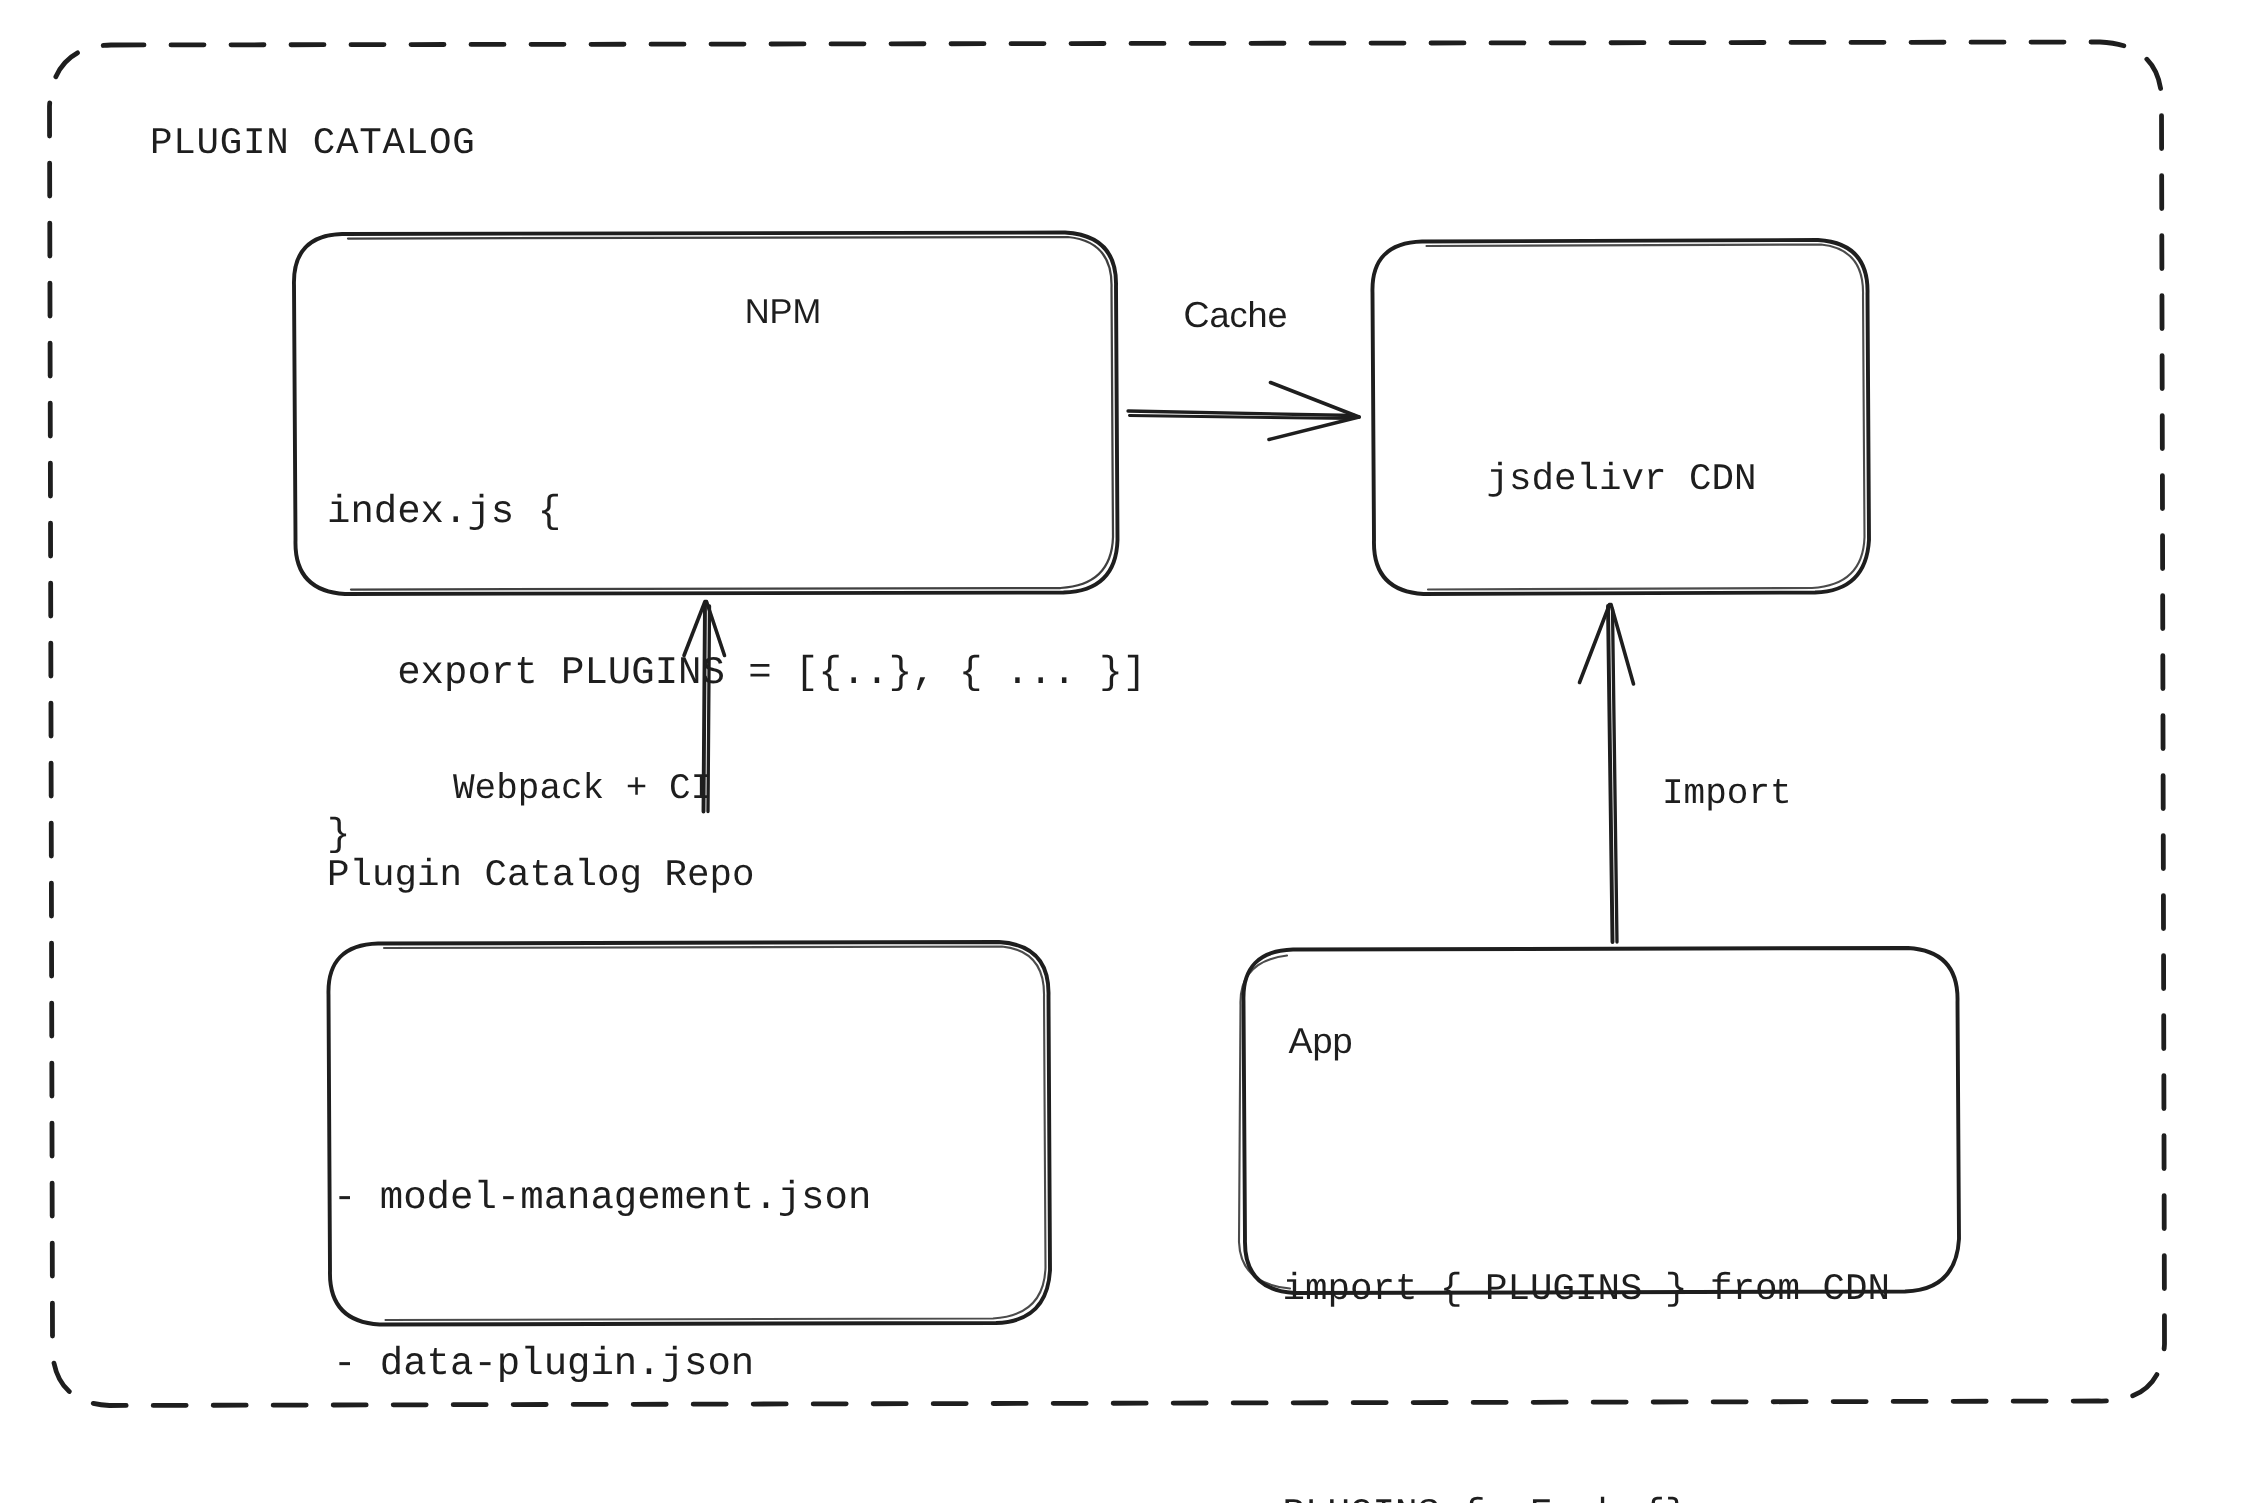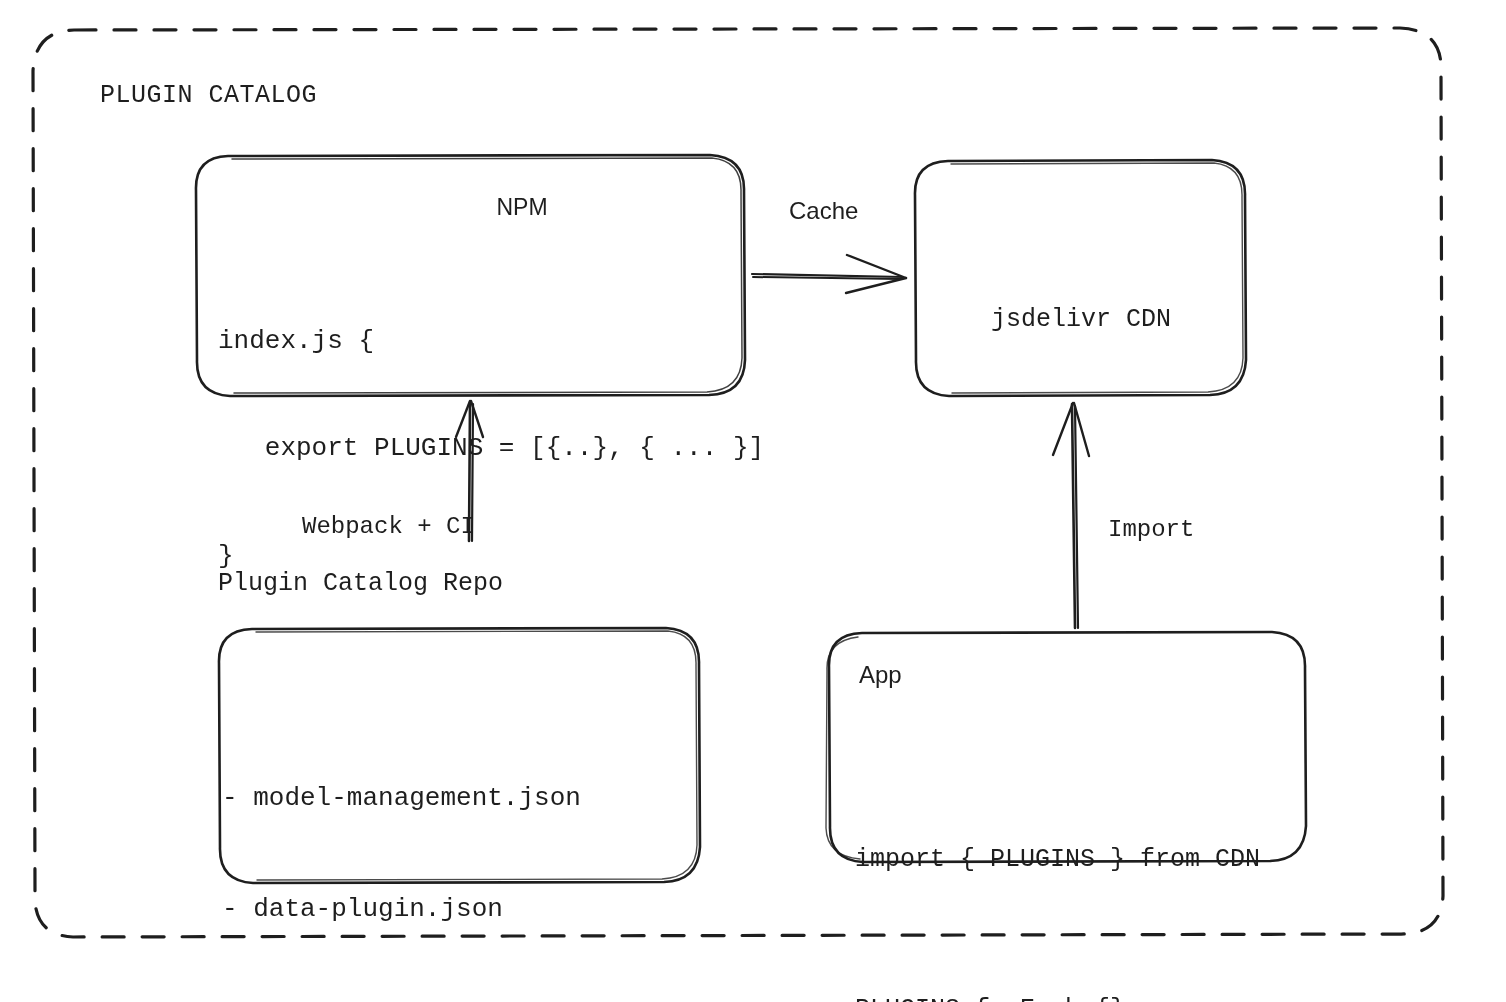--- a/index.html
+++ b/index.html
@@ -92,21 +92,21 @@
     font-size: 25px;
   }
   .repo-code {
     left: 222px;
     top: 706px;
     font-size: 26px;
     line-height: 1.42;
   }
   .app-title {
     left: 859px;
-    top: 660px;
+    top: 680px;
     font-size: 24px;
   }
   .app-code {
     left: 855px;
     top: 735px;
     font-size: 25px;
     line-height: 2.0;
   }
 </style>
 </head>

